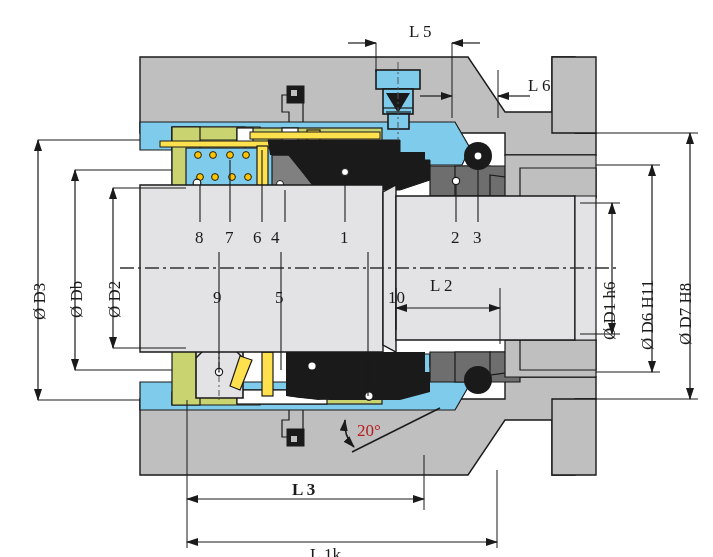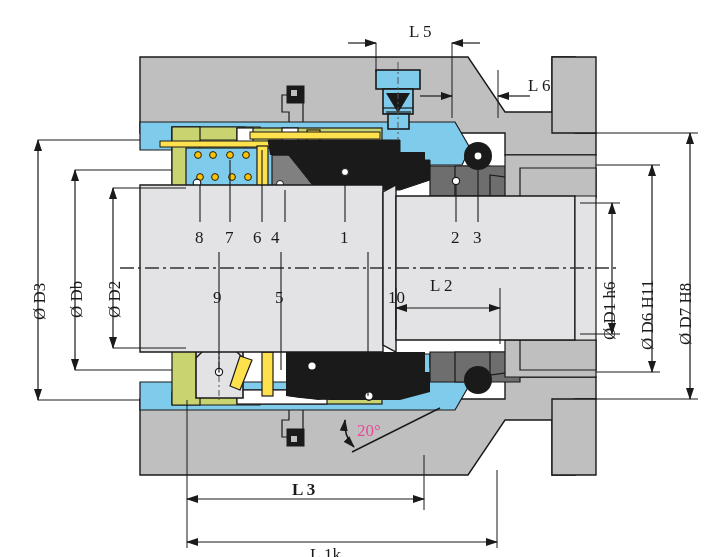--- a/index.html
+++ b/index.html
@@ -235,15 +235,15 @@
 <div class="lbl num" style="left:253px;top:228px;">6</div>
 <div class="lbl num" style="left:271px;top:228px;">4</div>
 <div class="lbl num" style="left:340px;top:228px;">1</div>
 <div class="lbl num" style="left:451px;top:228px;">2</div>
 <div class="lbl num" style="left:473px;top:228px;">3</div>
 
 <div class="lbl num" style="left:213px;top:288px;">9</div>
 <div class="lbl num" style="left:275px;top:288px;">5</div>
 <div class="lbl num" style="left:357px;top:288px;margin-left:31px;">10</div>
 
-<div class="lbl num" style="left:357px;top:421px;color:#ec4899;">20°</div>
+<div class="lbl num" style="left:357px;top:421px;color:#b91c1c;">20°</div>
 
 </div>
 
 </body></html>

